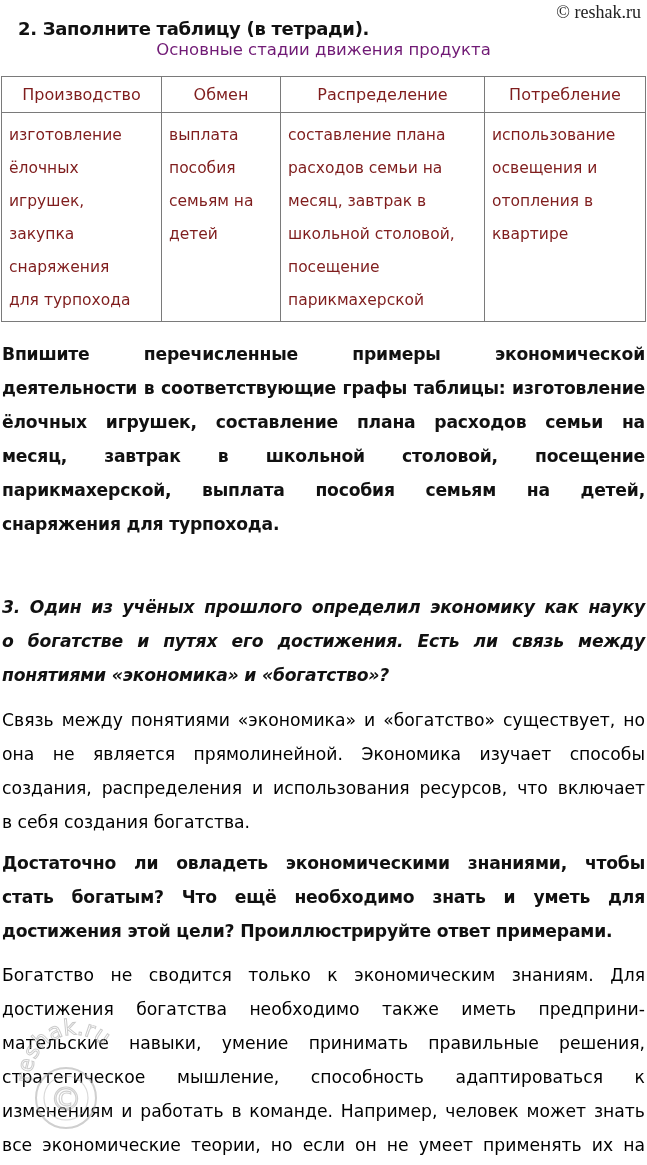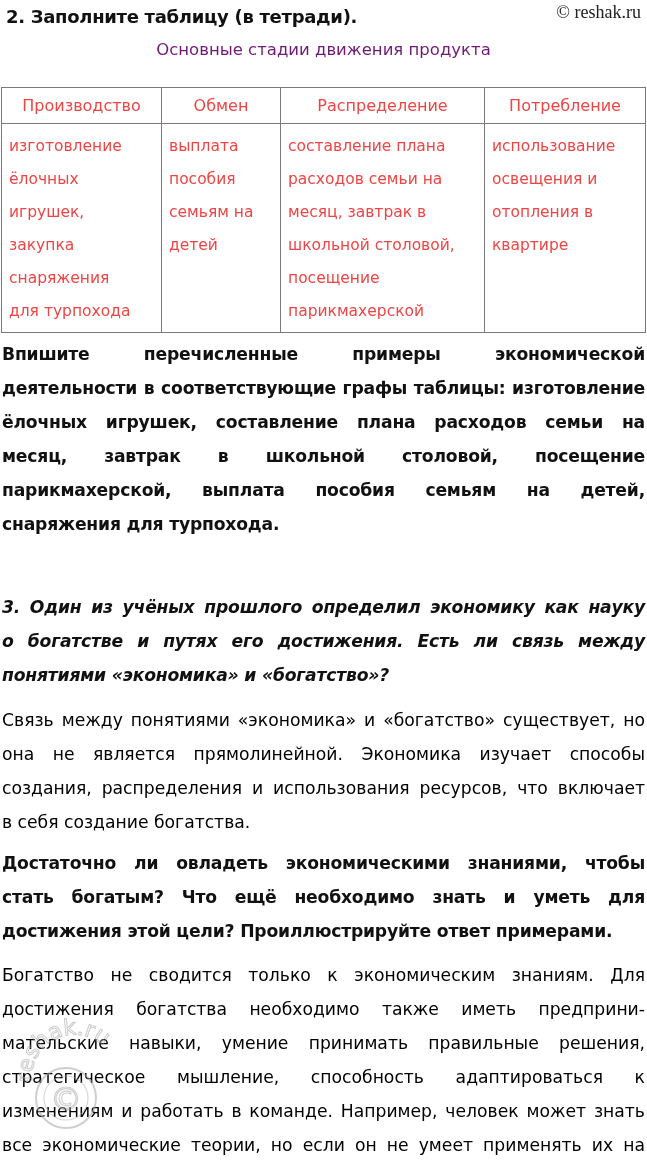--- a/index.html
+++ b/index.html
@@ -23,21 +23,21 @@
       height: 1165px;
     }
     .task-title {
       position: absolute;
       left: 2px;
       top: 0px;
       font-size: 18px;
       font-weight: bold;
       letter-spacing: -0.3px;
       line-height: 26px;
-      margin: 4px;
+      margin: 16px;
     }
     .copyright {
       position: absolute;
       right: 6px;
       top: 0px;
       font-family: Liberation Serif, serif;
       font-size: 18px;
       line-height: 24px;
       color: #222;
     }
@@ -47,26 +47,26 @@
       top: 38px;
       width: 647px;
       text-align: center;
       font-size: 16.5px;
       line-height: 24px;
       color: #701a75;
     }
     table.stages {
       position: absolute;
       left: 1px;
-      top: 87px;
+      top: 76px;
       width: 644px;
       border-collapse: collapse;
       table-layout: fixed;
       font-size: 15.5px;
-      color: #ef4444;
+      color: #7f1d1d;
     }
     table.stages th,
     table.stages td {
       border: 1.3px solid #7a7a7a;
       vertical-align: top;
     }
     table.stages th {
       font-weight: normal;
       text-align: center;
       height: 35px;
@@ -191,21 +191,21 @@
   <div class="para bold" style="top:590px;font-style:italic;">
     <span class="line">3. Один из учёных прошлого определил экономику как науку</span>
     <span class="line">о богатстве и путях его достижения. Есть ли связь между</span>
     <span class="line last">понятиями «экономика» и «богатство»?</span>
   </div>
 
   <div class="para regular" style="top:703px;">
     <span class="line">Связь между понятиями «экономика» и «богатство» существует, но</span>
     <span class="line">она не является прямолинейной. Экономика изучает способы</span>
     <span class="line">создания, распределения и использования ресурсов, что включает</span>
-    <span class="line last">в себя создание богатства.</span>
+    <span class="line last">в себя создания богатства.</span>
   </div>
 
   <div class="para bold" style="top:846px;">
     <span class="line">Достаточно ли овладеть экономическими знаниями, чтобы</span>
     <span class="line">стать богатым? Что ещё необходимо знать и уметь для</span>
     <span class="line last">достижения этой цели? Проиллюстрируйте ответ примерами.</span>
   </div>
 
   <div class="para regular" style="top:958px;">
     <span class="line">Богатство не сводится только к экономическим знаниям. Для</span>

